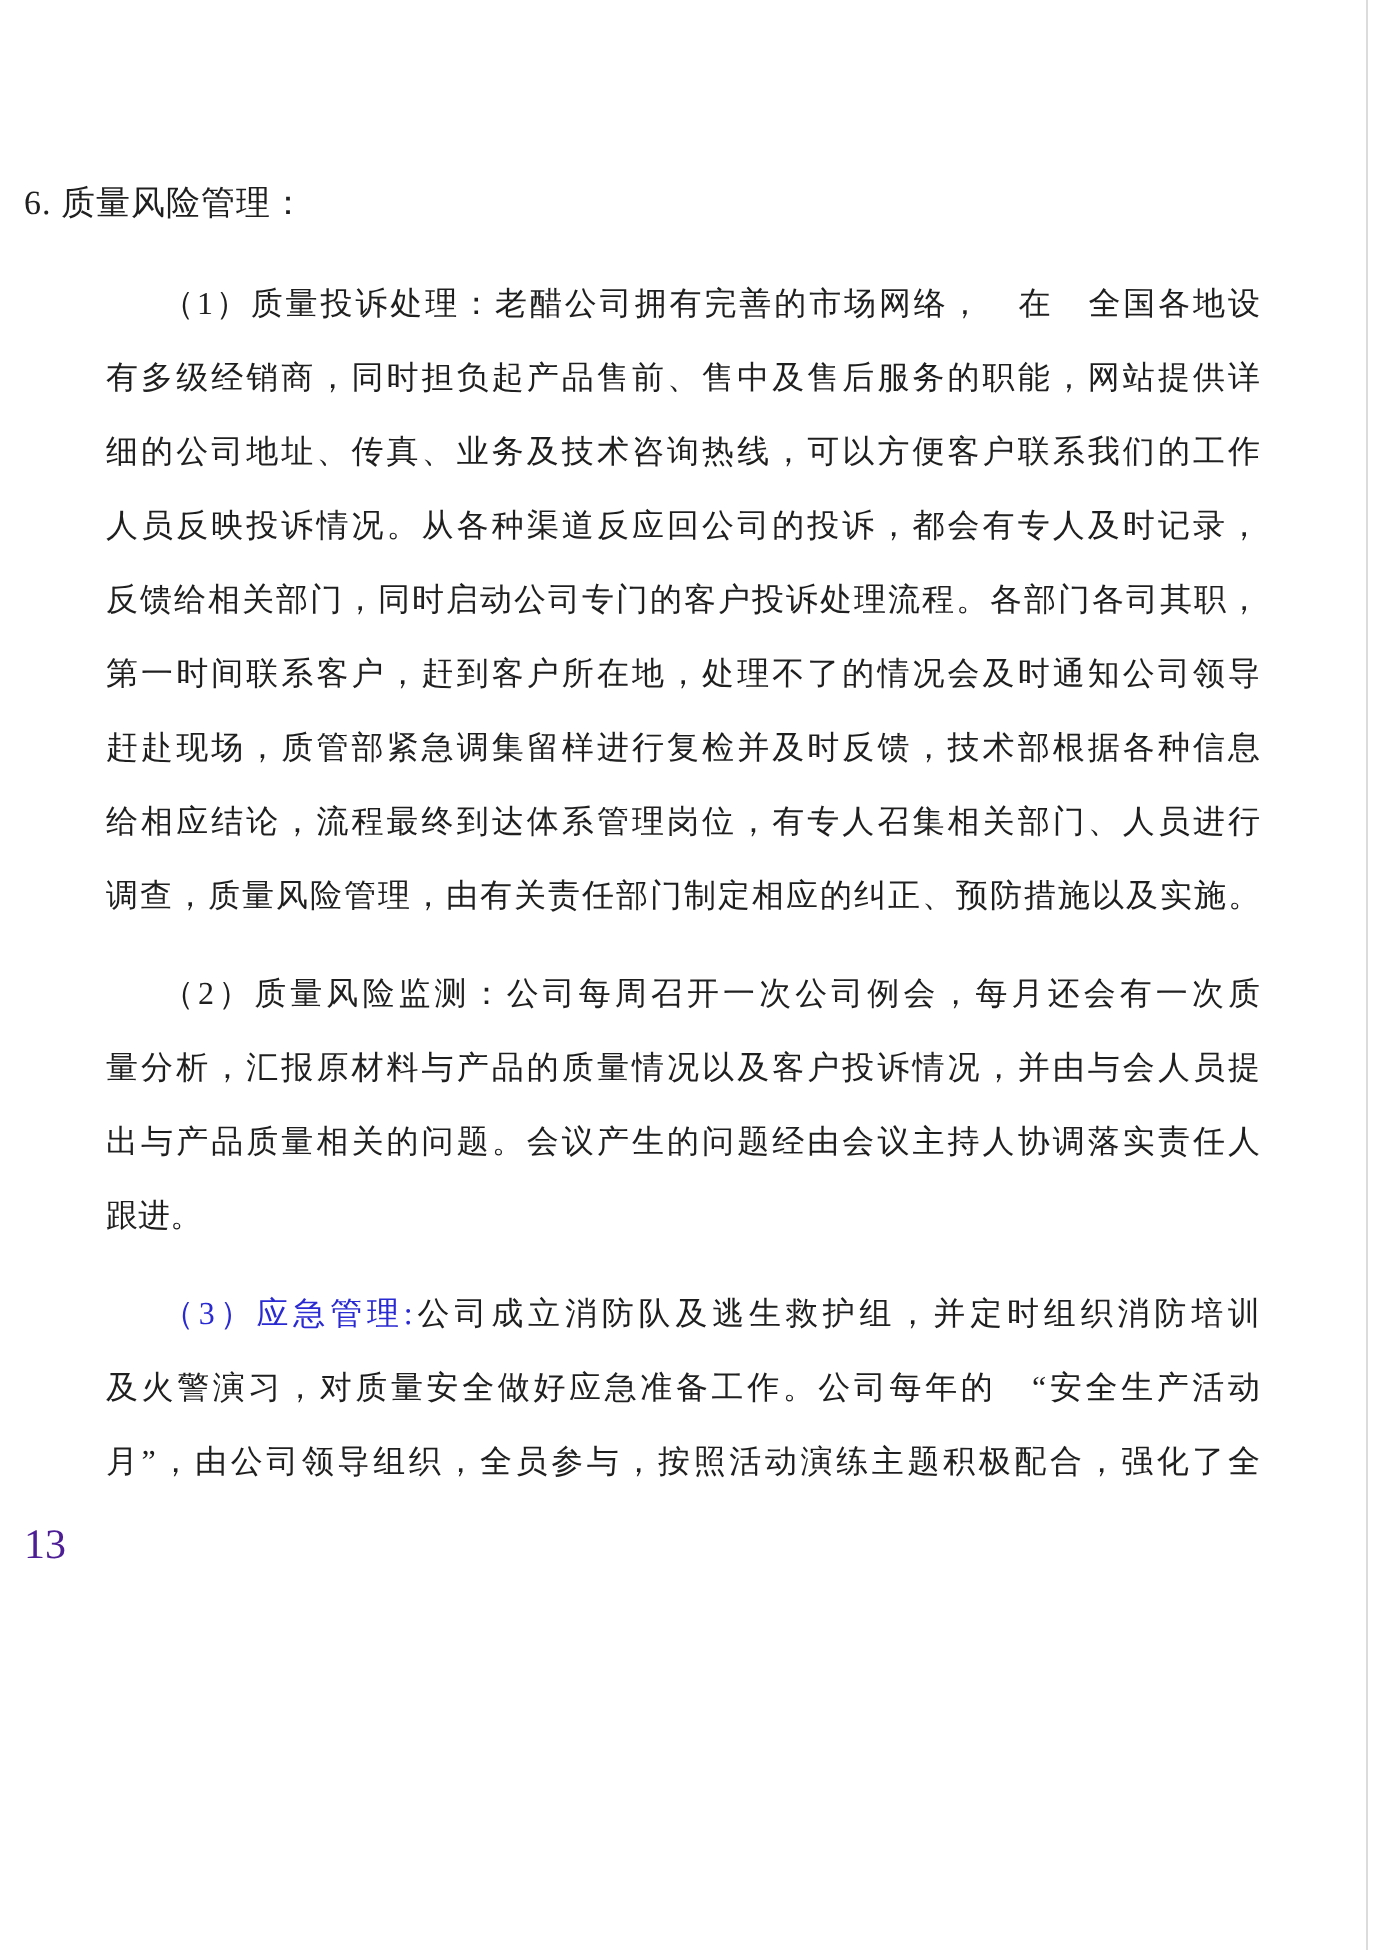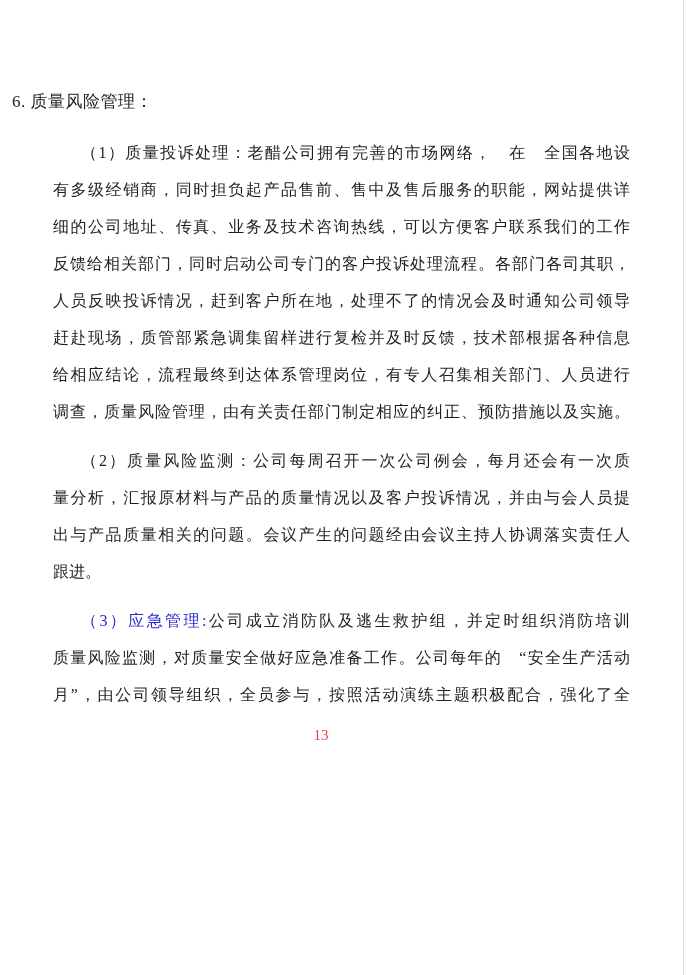--- a/index.html
+++ b/index.html
@@ -40,24 +40,23 @@
   }
   .just {
     text-align: justify;
     text-align-last: justify;
   }
   .ind {
     text-indent: 28px;
   }
   .page-number {
     margin-top: 2px;
-    text-align: center;
-    font-size: 15px;
+    font-size: 21px;
     line-height: 20px;
-    color: #ef4444;
+    color: #4c1d95;
   }
   .right-edge {
     position: absolute;
     top: 0;
     right: 6px;
     width: 1px;
     height: 975px;
     background: #dcdcdc;
   }
 </style>
@@ -65,35 +64,36 @@
 <body>
 
 <div class="page" style="color: rgb(31, 31, 31); padding-left: 12px;">
   <div class="heading">6. 质量风险管理：</div>
 
   <div id="paragraphs">
       <div class="para">
         <div class="line just ind"><span>（1）质量投诉处理：老醋公司拥有完善的市场网络，　在　全国各地设</span></div>
         <div class="line just"><span>有多级经销商，同时担负起产品售前、售中及售后服务的职能，网站提供详</span></div>
         <div class="line just"><span>细的公司地址、传真、业务及技术咨询热线，可以方便客户联系我们的工作</span></div>
+        <div class="line just"><span>人员反映投诉情况。从各种渠道反应回公司的投诉，都会有专人及时记录，</span></div>
         <div class="line just"><span>反馈给相关部门，同时启动公司专门的客户投诉处理流程。各部门各司其职，</span></div>
-        <div class="line just"><span>人员反映投诉情况，赶到客户所在地，处理不了的情况会及时通知公司领导</span></div>
+        <div class="line just"><span>第一时间联系客户，赶到客户所在地，处理不了的情况会及时通知公司领导</span></div>
         <div class="line just"><span>赶赴现场，质管部紧急调集留样进行复检并及时反馈，技术部根据各种信息</span></div>
         <div class="line just"><span>给相应结论，流程最终到达体系管理岗位，有专人召集相关部门、人员进行</span></div>
         <div class="line just"><span>调查，质量风险管理，由有关责任部门制定相应的纠正、预防措施以及实施。</span></div>
       </div>
       <div class="para">
         <div class="line just ind"><span>（2）质量风险监测：公司每周召开一次公司例会，每月还会有一次质</span></div>
         <div class="line just"><span>量分析，汇报原材料与产品的质量情况以及客户投诉情况，并由与会人员提</span></div>
         <div class="line just"><span>出与产品质量相关的问题。会议产生的问题经由会议主持人协调落实责任人</span></div>
         <div class="line"><span>跟进。</span></div>
       </div>
       <div class="para">
         <div class="line just ind"><span style="color: rgb(42, 42, 210);">（3）应急管理:</span><span>公司成立消防队及逃生救护组，并定时组织消防培训</span></div>
-        <div class="line just"><span>质量风险监测，对质量安全做好应急准备工作。公司每年的　“安全生产活动</span></div>
+        <div class="line just"><span>及火警演习，对质量安全做好应急准备工作。公司每年的　“安全生产活动</span></div>
         <div class="line just"><span>月”，由公司领导组织，全员参与，按照活动演练主题积极配合，强化了全</span></div>
       </div>
     </div>
 
   <div class="page-number">13</div>
 </div>
 
 <div class="right-edge" style="background: rgb(220, 220, 220);"></div>
 
 </body></html>

